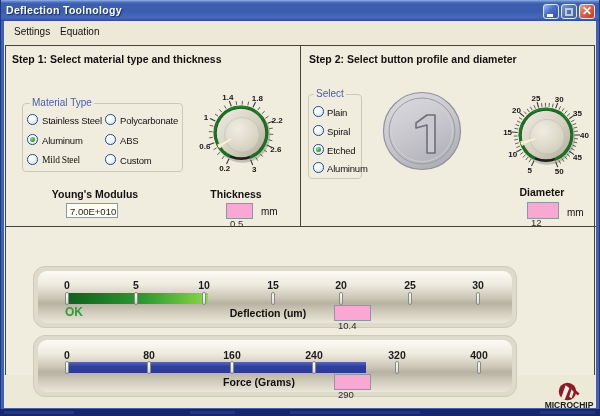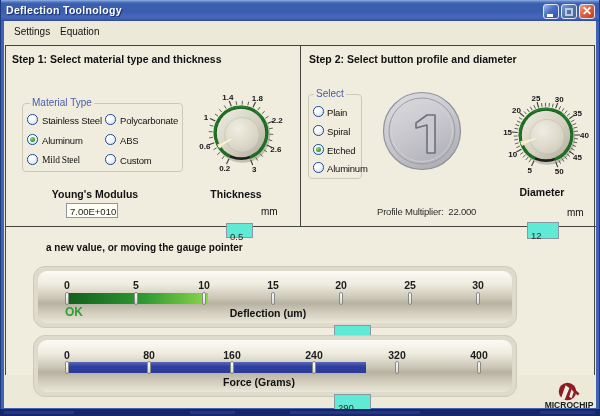--- a/index.html
+++ b/index.html
@@ -17,21 +17,21 @@
 #menubar{left:0;top:0;width:592px;height:20px;background:#ece9d8;font-size:10px;color:#111;}
 #menubar span{position:absolute;top:5px;}
 #panelwrap{left:1px;top:24px;width:590px;height:330px;background:#f0eddf;border:1px solid #44443e;border-bottom:none;}
 .divv{background:#44443e;}
 .gbox{border:1px solid #cdc9b8;border-radius:4px;}
 .glabel{color:#4a5ca8;font-size:10px;background:#f0eddf;padding:0 2px;white-space:nowrap;}
 .hdr{font-size:10.5px;font-weight:bold;color:#111;white-space:nowrap;}
 .txt{font-size:9.5px;color:#111;white-space:nowrap;letter-spacing:-0.2px;}
 .radio{width:10.5px;height:10.5px;border-radius:50%;border:1px solid #1d4e96;background:radial-gradient(circle at 35% 30%,#ffffff 25%,#e9eef5 60%,#c6d3e2 100%);}
 .radio.sel:after{content:"";position:absolute;left:2px;top:2px;width:4.5px;height:4.5px;border-radius:50%;background:radial-gradient(circle at 35% 30%,#8ede7e,#2f9431 75%);}
-.field{border:1px solid #8b97a4;background:#5eead4;font-size:9.5px;color:#2f2a30;padding:7px 0 0 3px;margin-top:20px;}
+.field{border:1px solid #8b97a4;background:#f9a8d4;font-size:9.5px;color:#2f2a30;padding:14px 0 0 3px;}
 .fieldw{border:1px solid #8b97a4;background:#fffff6;font-size:9.5px;color:#222;padding:2px 0 0 3px;}
 .gauge{border-radius:12px;background:#dedacc;border:1px solid #cfcbbb;}
 .ginner{position:absolute;left:4px;top:4px;border-radius:9px;
  background:linear-gradient(#fcfbf5 0%,#eeebdf 26%,#cbc6b5 52%,#b6b1a0 62%,#cfcaba 78%,#eae7d9 100%);}
 .gnum{position:absolute;font-size:10.5px;font-weight:bold;color:#1c1c1c;width:34px;text-align:center;}
 .tick{position:absolute;width:4px;height:13px;border:1px solid #8a8a84;border-radius:2px;background:linear-gradient(#fdfdfb,#d8d8d2);}
 </style></head><body>
 
 <div class="abs" id="titlebar"></div>
 <div class="abs" style="left:0;top:0;width:1px;height:416px;background:#1c3a80;"></div>
@@ -222,26 +222,24 @@
 <text x="16.6" y="54.6" text-anchor="middle" font-size="8" font-weight="bold" fill="#151515">15</text>
 <text x="25.5" y="33.3" text-anchor="middle" font-size="8" font-weight="bold" fill="#151515">20</text>
 <text x="45.0" y="20.8" text-anchor="middle" font-size="8" font-weight="bold" fill="#151515">25</text>
 <text x="68.2" y="21.8" text-anchor="middle" font-size="8" font-weight="bold" fill="#151515">30</text>
 <text x="86.5" y="35.9" text-anchor="middle" font-size="8" font-weight="bold" fill="#151515">35</text>
 <text x="93.5" y="58.0" text-anchor="middle" font-size="8" font-weight="bold" fill="#151515">40</text>
 <text x="86.5" y="80.1" text-anchor="middle" font-size="8" font-weight="bold" fill="#151515">45</text>
 <text x="68.2" y="94.2" text-anchor="middle" font-size="8" font-weight="bold" fill="#151515">50</text>
     </svg>
 
-    <div class="abs txt" style="left:371px;top:160px;color:#2c2c2c;">Profile Multiplier:&nbsp;&nbsp;22.000</div>
     <div class="abs hdr" style="left:512px;top:140px;width:48px;text-align:center;">Diameter</div>
     <div class="abs field" style="left:521px;top:156px;width:32px;height:17px;">12</div>
     <div class="abs txt" style="left:561px;top:161px;font-size:10px;">mm</div>
 
-    <div class="abs hdr" style="left:40px;top:196px;font-size:10px;">a new value, or moving the gauge pointer</div>
 
     <div class="abs gauge" style="left:27px;top:220px;width:484px;height:62px;">
       <div class="ginner" style="width:474px;height:52px;"></div>
     </div>
     <div class="abs gnum" style="left:44px;top:233px;">0</div>
     <div class="abs gnum" style="left:113px;top:233px;">5</div>
     <div class="abs gnum" style="left:181px;top:233px;">10</div>
     <div class="abs gnum" style="left:250px;top:233px;">15</div>
     <div class="abs gnum" style="left:318px;top:233px;">20</div>
     <div class="abs gnum" style="left:387px;top:233px;">25</div>

